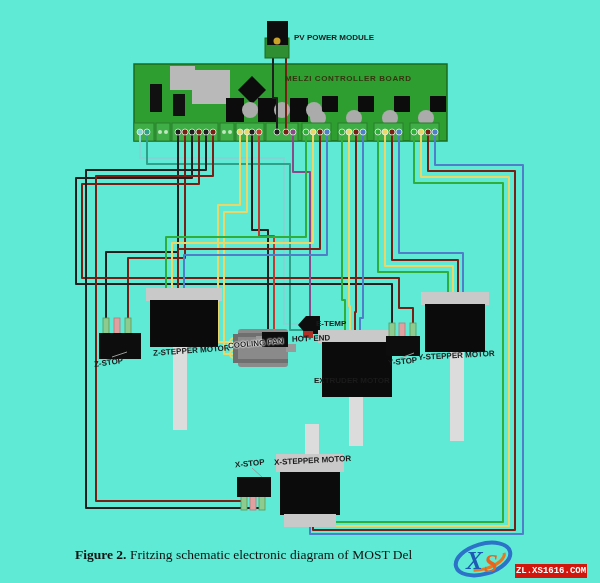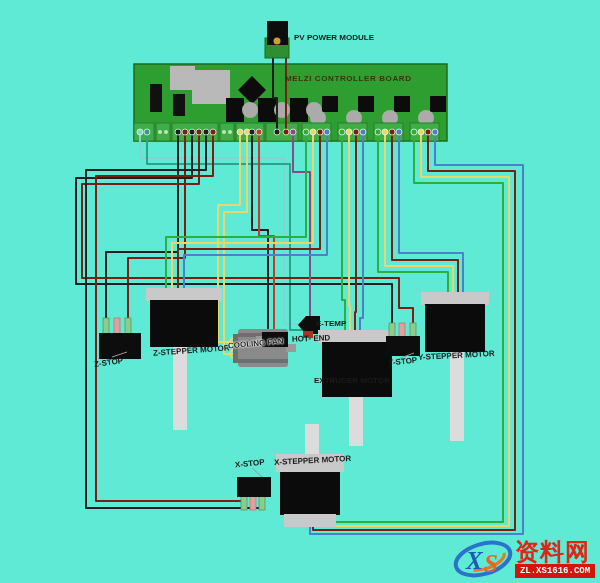--- a/index.html
+++ b/index.html
@@ -21,21 +21,21 @@
   #lbl-ystepper{left:418px;top:351px;transform:rotate(-3deg);}
   #lbl-xstop{left:235px;top:459px;transform:rotate(-6deg);}
   #lbl-xstepper{left:274px;top:456px;transform:rotate(-3deg);}
   #caption{position:absolute;left:75px;top:547px;width:430px;
            font:13.5px "Liberation Serif",serif;color:#111;z-index:4;}
   #caption b{font-weight:bold;}
   #watermark{position:absolute;left:453px;top:533px;width:145px;height:50px;z-index:6;}
   #wm-logo{position:absolute;left:0;top:2px;}
   #wm-name{position:absolute;left:62px;top:3px;font:bold 24px "Liberation Sans",sans-serif;
            color:#e02415;letter-spacing:1px;}
-  #wm-url{position:absolute;left:62px;top:31px;width:80px;height:14px;background:#d2150d;
+  #wm-url{position:absolute;left:62px;top:31px;width:72px;height:14px;background:#d2150d;
           color:#fff;font:bold 9px "Liberation Mono",monospace;text-align:center;
           line-height:14px;letter-spacing:0px;}
 </style>
 </head>
 <body>
 
 <div id="canvas">
 
   <svg id="diagram-svg" width="600" height="583" viewBox="0 0 600 583">
 
@@ -236,25 +236,25 @@
   <div class="lbl" id="lbl-zstepper">Z-STEPPER MOTOR</div>
   <div class="lbl" id="lbl-fan">COOLING FAN</div>
   <div class="lbl" id="lbl-etemp">E-TEMP</div>
   <div class="lbl" id="lbl-hotend">HOT- END</div>
   <div class="lbl" id="lbl-extruder">EXTRUDER MOTOR</div>
   <div class="lbl" id="lbl-ystop">Y-STOP</div>
   <div class="lbl" id="lbl-ystepper">Y-STEPPER MOTOR</div>
   <div class="lbl" id="lbl-xstop">X-STOP</div>
   <div class="lbl" id="lbl-xstepper">X-STEPPER MOTOR</div>
 
+  <div id="caption"><b>Figure 2.</b><span> Fritzing schematic electronic diagram of MOST Del</span></div>
 
   <div id="watermark">
     <svg id="wm-logo" width="62" height="46" viewBox="0 0 62 46">
       <ellipse cx="30" cy="24" rx="28" ry="15" fill="none" stroke="#2b72c8" stroke-width="4" transform="rotate(-16 30 24)"></ellipse>
       <ellipse cx="30" cy="24" rx="22" ry="10" fill="none" stroke="#e8791f" stroke-width="3" stroke-dasharray="38 70" transform="rotate(-16 30 24)"></ellipse>
       <text x="13" y="34" font-family="Liberation Serif, serif" font-style="italic" font-weight="bold" font-size="25" fill="#1e59b5">X</text>
       <text x="31" y="37" font-family="Liberation Serif, serif" font-style="italic" font-weight="bold" font-size="25" fill="#e8641e">S</text>
     </svg>
-    <span id="wm-name">资料网</span>
     <div id="wm-url">ZL.XS1616.COM</div>
   </div>
 
 </div>
 
 </body></html>

